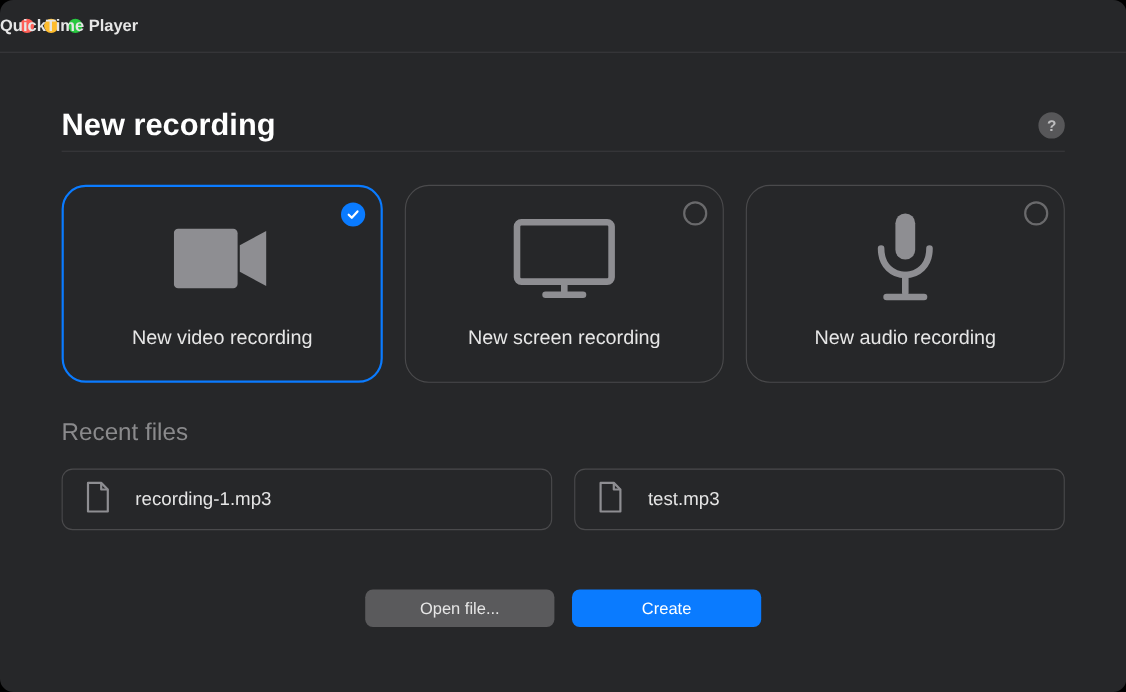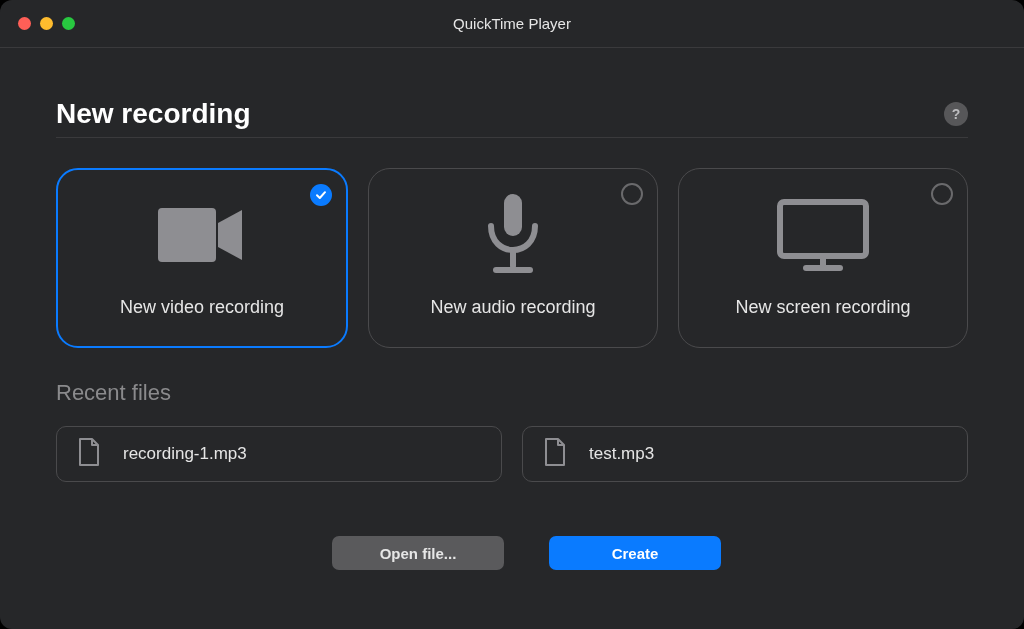--- a/index.html
+++ b/index.html
@@ -40,24 +40,23 @@
       height: 13px;
       border-radius: 50%;
     }
     .tl-red { background: #ff5f57; }
     .tl-yellow { background: #febc2e; }
     .tl-green { background: #28c840; }
     .title {
       position: absolute;
       left: 0;
       right: 0;
-      text-align: center;
       color: #e6e6e6;
       font-size: 15px;
-      font-weight: 400;
+      font-weight: 700;
       pointer-events: none;
     }
     .content {
       flex: 1;
       padding: 50px 56px 30px 56px;
       display: flex;
       flex-direction: column;
     }
     .header-row {
       display: flex;
@@ -159,25 +158,24 @@
       justify-content: center;
       gap: 16px;
       margin-top: 54px;
     }
     .btn {
       width: 172px;
       height: 34px;
       border-radius: 7px;
       border: none;
       font-size: 15px;
-      font-weight: 700;
-      display: flex;
-      align-items: center;
-      justify-content: center;
-      margin-left: 29px;
+      font-weight: 400;
+      display: flex;
+      align-items: center;
+      justify-content: center;
     }
     .btn-secondary {
       background: #5a5a5c;
       color: #e6e6e6;
     }
     .btn-primary {
       background: #0a7bff;
       color: #ffffff;
     }
   </style>
@@ -210,46 +208,46 @@
               <path d="M2 6.2 L4.8 9 L10 3.2" stroke="#fff" stroke-width="2" fill="none" stroke-linecap="round" stroke-linejoin="round"></path>
             </svg>
         </div>
         <div class="option-icon">
           <svg width="88" height="58" viewBox="0 0 88 58">
             <rect x="0" y="2" width="58" height="54" rx="4" fill="#8e8e92"></rect>
             <path d="M60 17 L84 4 L84 54 L60 41 Z" fill="#8e8e92"></path>
           </svg>
         </div>
         <div class="option-label">New video recording</div>
+      </div>
+
+      <div class="option-card">
+        <div class="radio"></div>
+        <div class="option-icon">
+          <svg width="94" height="74" viewBox="0 0 94 74">
+            <rect x="4" y="4" width="86" height="54" rx="4" stroke="#8e8e92" stroke-width="6" fill="none"></rect>
+            <line x1="47" y1="58" x2="47" y2="68" stroke="#8e8e92" stroke-width="6"></line>
+            <line x1="30" y1="70" x2="64" y2="70" stroke="#8e8e92" stroke-width="6" stroke-linecap="round"></line>
+          </svg>
+        </div>
+        <div class="option-label">New screen recording</div>
       </div>
 
       <div class="option-card">
         <div class="radio"></div>
         <div class="option-icon">
           <svg width="62" height="86" viewBox="0 0 62 86">
             <rect x="22" y="2" width="18" height="42" rx="9" fill="#8e8e92"></rect>
             <path d="M9 34 C9 50 20 58 31 58 C42 58 53 50 53 34" stroke="#8e8e92" stroke-width="6" fill="none" stroke-linecap="round"></path>
             <line x1="31" y1="58" x2="31" y2="74" stroke="#8e8e92" stroke-width="6" stroke-linecap="round"></line>
             <line x1="14" y1="78" x2="48" y2="78" stroke="#8e8e92" stroke-width="6" stroke-linecap="round"></line>
           </svg>
         </div>
         <div class="option-label">New audio recording</div>
       </div>
-
-      <div class="option-card">
-        <div class="radio"></div>
-        <div class="option-icon">
-          <svg width="94" height="74" viewBox="0 0 94 74">
-            <rect x="4" y="4" width="86" height="54" rx="4" stroke="#8e8e92" stroke-width="6" fill="none"></rect>
-            <line x1="47" y1="58" x2="47" y2="68" stroke="#8e8e92" stroke-width="6"></line>
-            <line x1="30" y1="70" x2="64" y2="70" stroke="#8e8e92" stroke-width="6" stroke-linecap="round"></line>
-          </svg>
-        </div>
-        <div class="option-label">New screen recording</div>
-      </div>
     </div>
 
     <div class="recent-label">Recent files</div>
 
     <div class="recent-files">
       <div class="recent-file">
         <span>
           <svg width="24" height="30" viewBox="0 0 24 30">
               <path d="M3 2 H15 L21 8 V28 H3 Z" stroke="#8e8e92" stroke-width="2" fill="none" stroke-linejoin="round"></path>
               <path d="M15 2 V8 H21" stroke="#8e8e92" stroke-width="2" fill="none" stroke-linejoin="round"></path>

